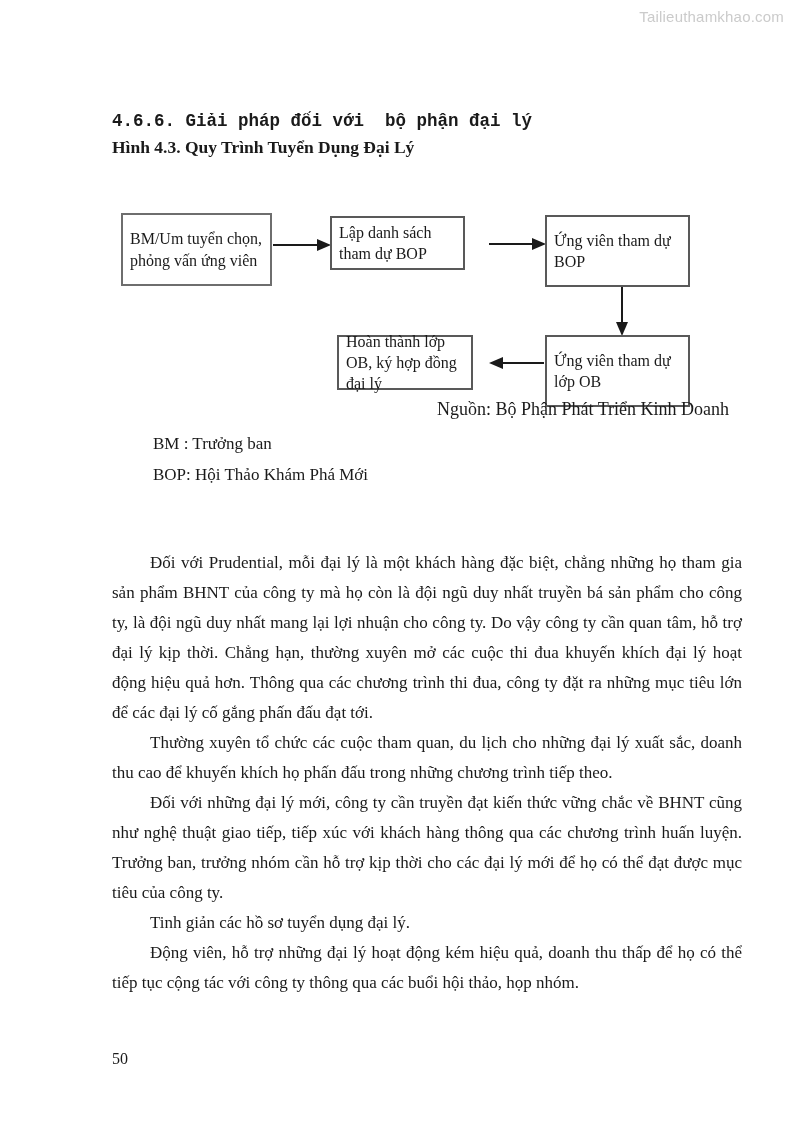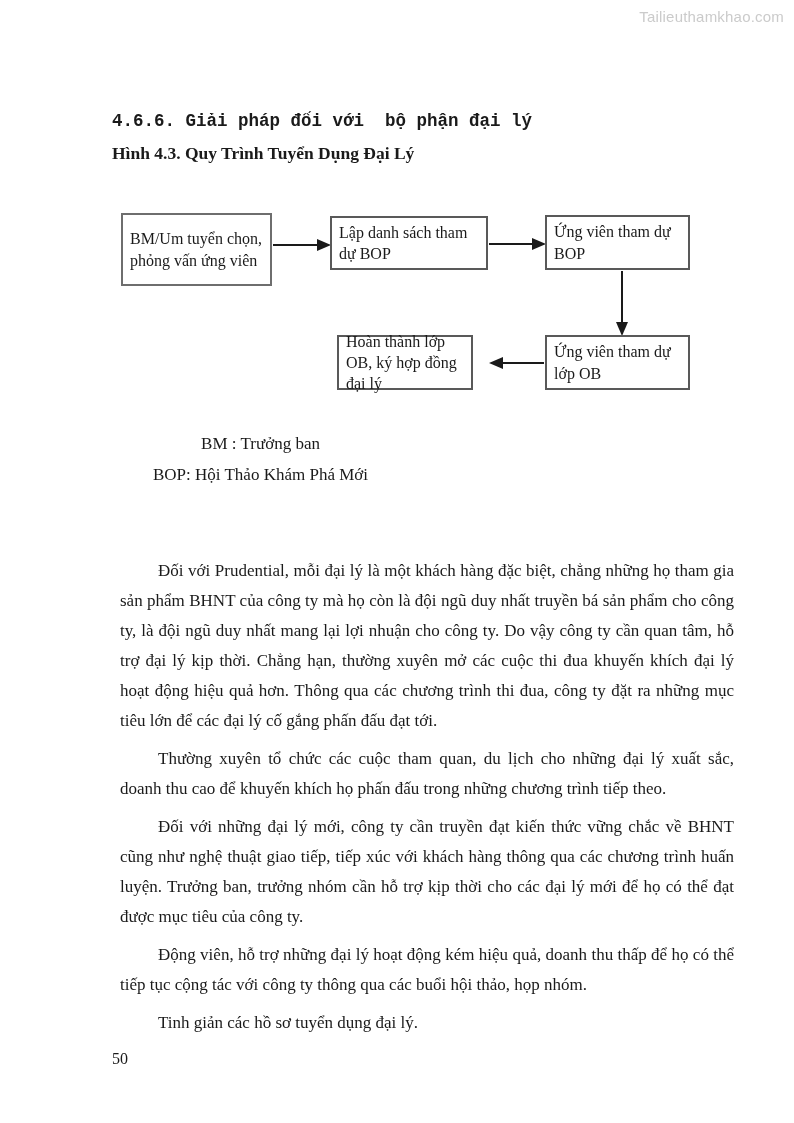--- a/index.html
+++ b/index.html
@@ -25,67 +25,66 @@
   }
   .h1, .h2 {
     position: absolute;
     left: 112px;
     margin: 0;
     font-size: 17.5px;
     font-weight: bold;
     white-space: pre-wrap;
   }
   .h1 { top: 111px; font-family: Liberation Mono, monospace; }
-  .h2 { top: 143px; }
+  .h2 { top: 137px; }
 
   .flowchart { position: absolute; left: 0; top: 0; width: 794px; height: 450px; }
   .arrows { position: absolute; left: 0; top: 0; pointer-events: none; }
   .fbox {
     position: absolute;
     box-sizing: border-box;
     border: 2px solid #595959;
     background: #ffffff;
     display: flex;
     align-items: center;
     justify-content: center;
     text-align: left;
     font-size: 16px;
     line-height: 1.32;
     padding: 2px 7px;
   }
   .b1 { left: 121px; top: 213px; width: 151px; height: 73px; border-color: #6e6e6e; }
-  .b2 { left: 330px; top: 216px; width: 158px; height: 54px; }
-  .b3 { left: 545px; top: 215px; width: 145px; height: 55px; }
+  .b2 { left: 330px; top: 216px; width: 135px; height: 54px; }
+  .b3 { left: 545px; top: 215px; width: 145px; height: 72px; }
   .b4 { left: 337px; top: 335px; width: 136px; height: 55px; }
-  .b5 { left: 545px; top: 335px; width: 145px; height: 55px; }
+  .b5 { left: 545px; top: 335px; width: 145px; height: 72px; }
 
   .caption {
     position: absolute;
     left: 437px;
     top: 399px;
     font-size: 18px;
   }
   .defs {
     position: absolute;
     left: 153px;
     top: 428px;
     font-size: 17px;
     line-height: 31px;
-    text-align: center;
   }
   .body-text {
     position: absolute;
     left: 112px;
     top: 548px;
     width: 630px;
     font-size: 17px;
     line-height: 30px;
     text-align: justify;
   }
-  .para { margin: 8px; text-indent: 38px; }
+  .para { margin: 0; text-indent: 38px; }
   .pageno {
     position: absolute;
     left: 112px;
     top: 1050px;
     width: 630px;
     text-align: left;
     font-size: 16px;
   }
 </style>
 </head>
@@ -111,30 +110,31 @@
         <polygon points="503,357 489,363 503,369" stroke="none"></polygon>
       </g>
     </svg>
 
     <div class="fbox b1">BM/Um tuyển chọn, phỏng vấn ứng viên</div>
     <div class="fbox b2">Lập danh sách tham dự BOP</div>
     <div class="fbox b3">Ứng viên tham dự BOP</div>
     <div class="fbox b4">Hoàn thành lớp OB, ký hợp đồng đại lý</div>
     <div class="fbox b5">Ứng viên tham dự lớp OB</div>
 
+    <div class="caption">Nguồn: Bộ Phận Phát Triển Kinh Doanh</div>
   </div>
 
   <div class="defs">
       <div class="def-line">BM : Trưởng ban</div>
       <div class="def-line">BOP: Hội Thảo Khám Phá Mới</div>
     </div>
 
   <div class="body-text">
       <p class="para">Đối với Prudential, mỗi đại lý là một khách hàng đặc biệt, chẳng những họ tham gia sản phẩm BHNT của công ty mà họ còn là đội ngũ duy nhất truyền bá sản phẩm cho công ty, là đội ngũ duy nhất mang lại lợi nhuận cho công ty. Do vậy công ty cần quan tâm, hỗ trợ đại lý kịp thời. Chẳng hạn, thường xuyên mở các cuộc thi đua khuyến khích đại lý hoạt động hiệu quả hơn. Thông qua các chương trình thi đua, công ty đặt ra những mục tiêu lớn để các đại lý cố gắng phấn đấu đạt tới.</p>
       <p class="para">Thường xuyên tổ chức các cuộc tham quan, du lịch cho những đại lý xuất sắc, doanh thu cao để khuyến khích họ phấn đấu trong những chương trình tiếp theo.</p>
       <p class="para">Đối với những đại lý mới, công ty cần truyền đạt kiến thức vững chắc về BHNT cũng như nghệ thuật giao tiếp, tiếp xúc với khách hàng thông qua các chương trình huấn luyện. Trưởng ban, trưởng nhóm cần hỗ trợ kịp thời cho các đại lý mới để họ có thể đạt được mục tiêu của công ty.</p>
+      <p class="para">Tinh giản các hồ sơ tuyển dụng đại lý.</p>
       <p class="para">Động viên, hỗ trợ những đại lý hoạt động kém hiệu quả, doanh thu thấp để họ có thể tiếp tục cộng tác với công ty thông qua các buổi hội thảo, họp nhóm.</p>
-      <p class="para">Tinh giản các hồ sơ tuyển dụng đại lý.</p>
     </div>
 
   <div class="pageno">50</div>
 
 </div>
 
 </body></html>

